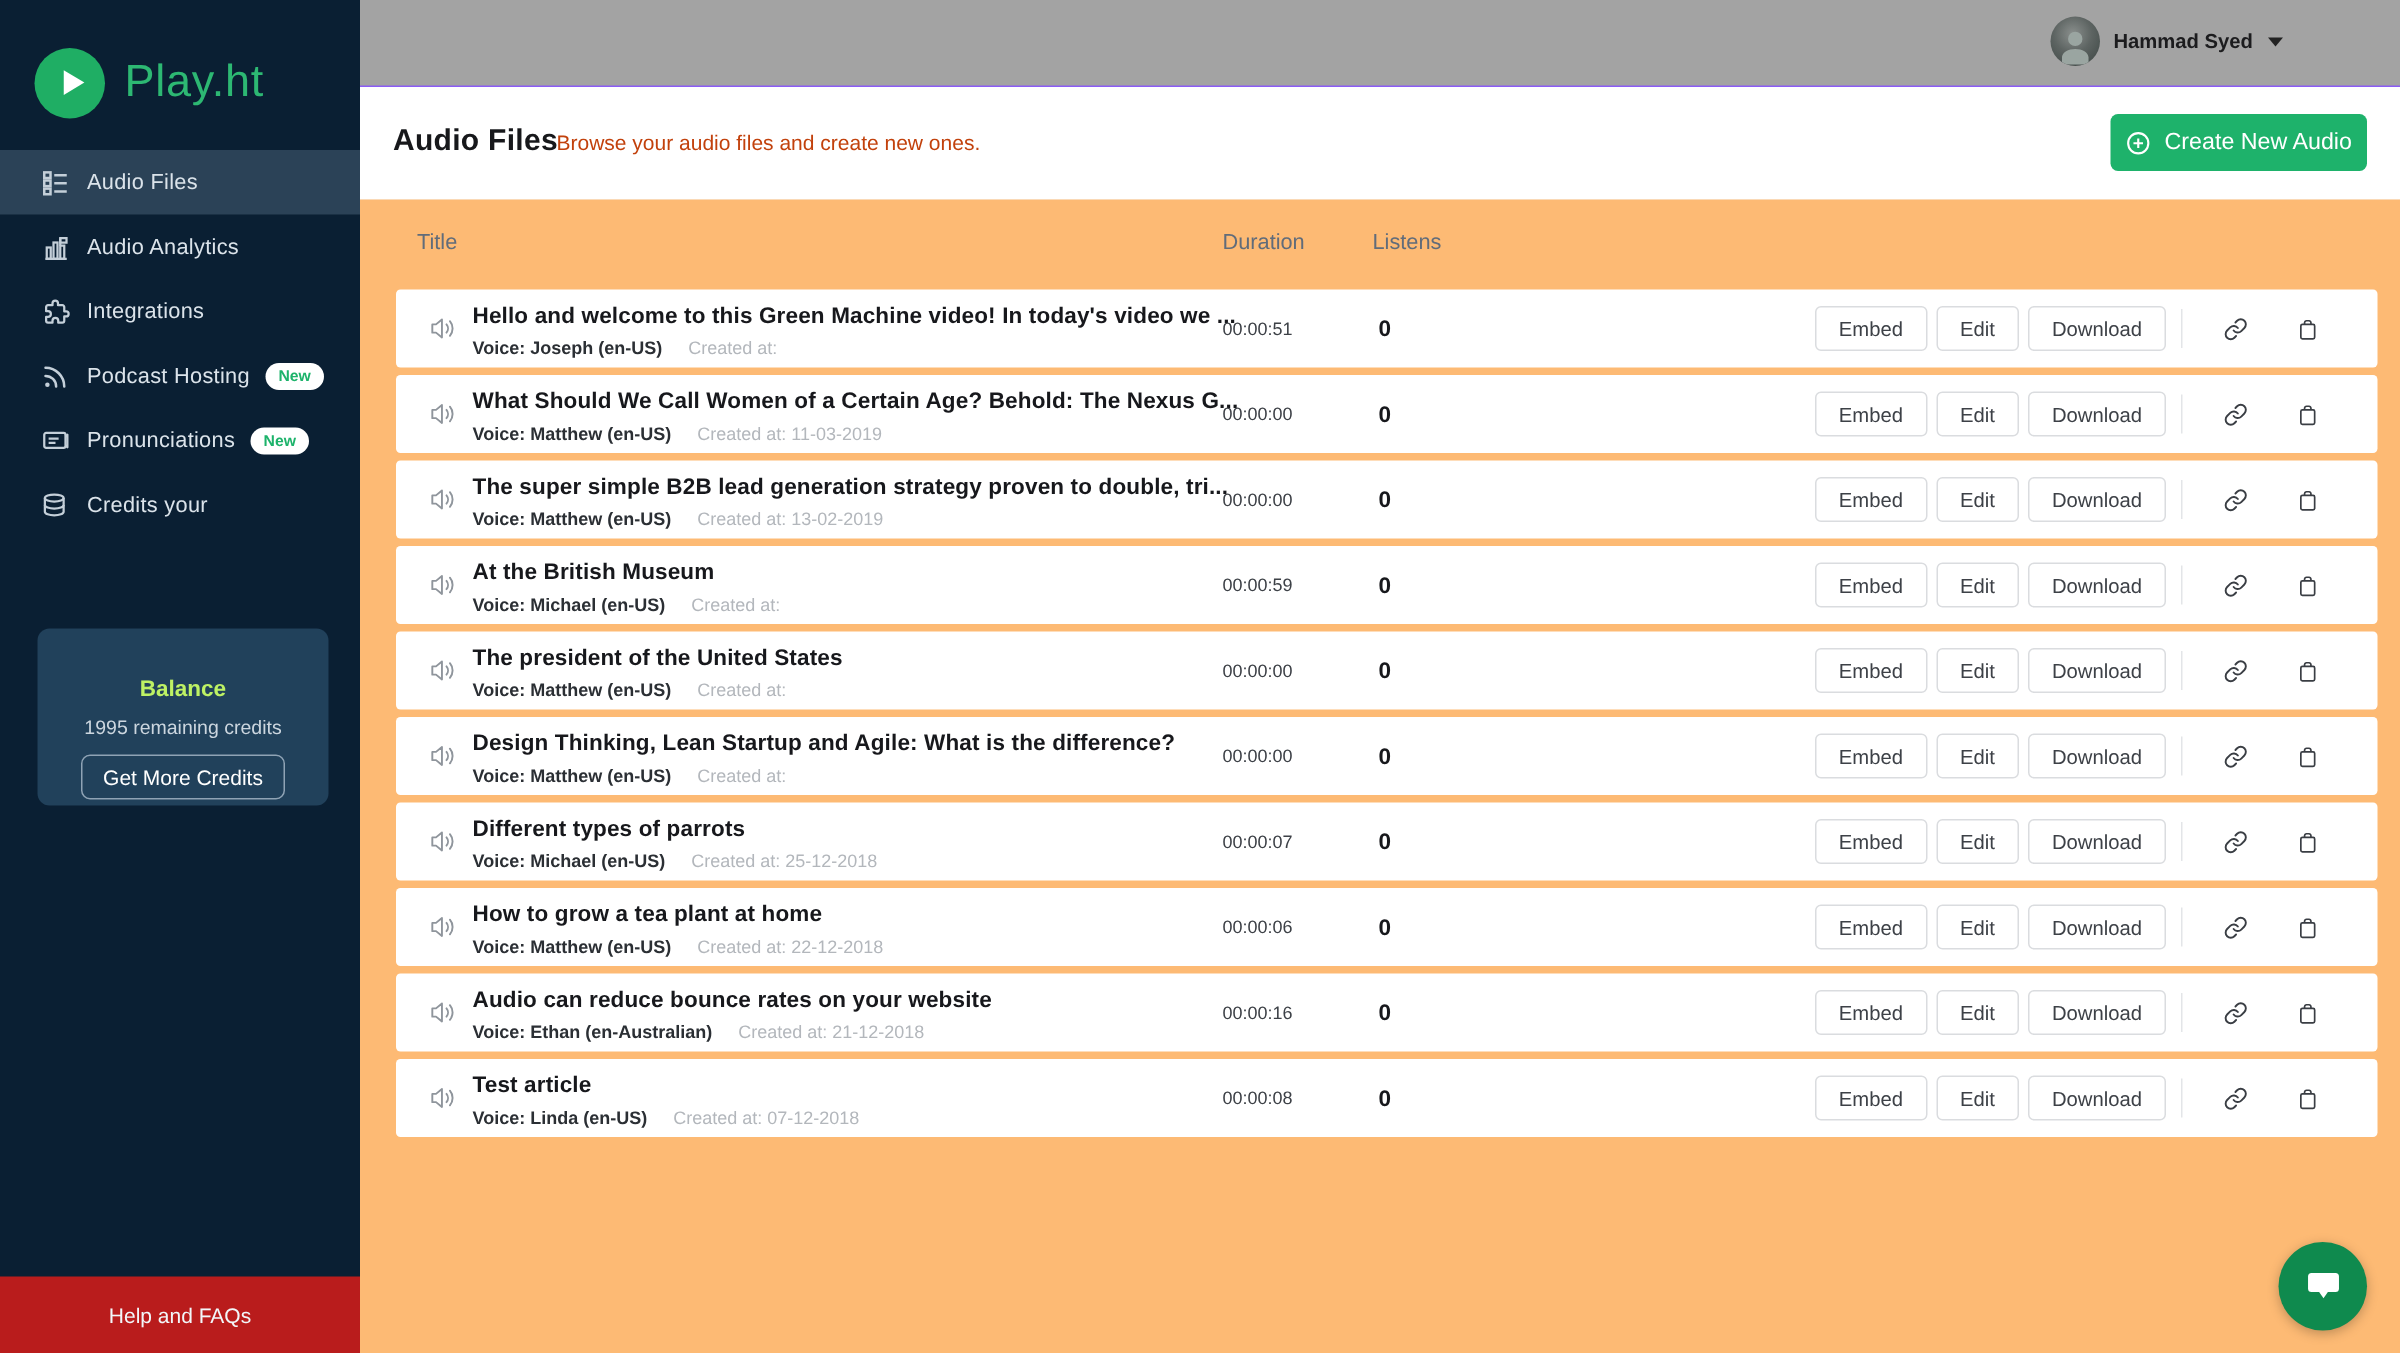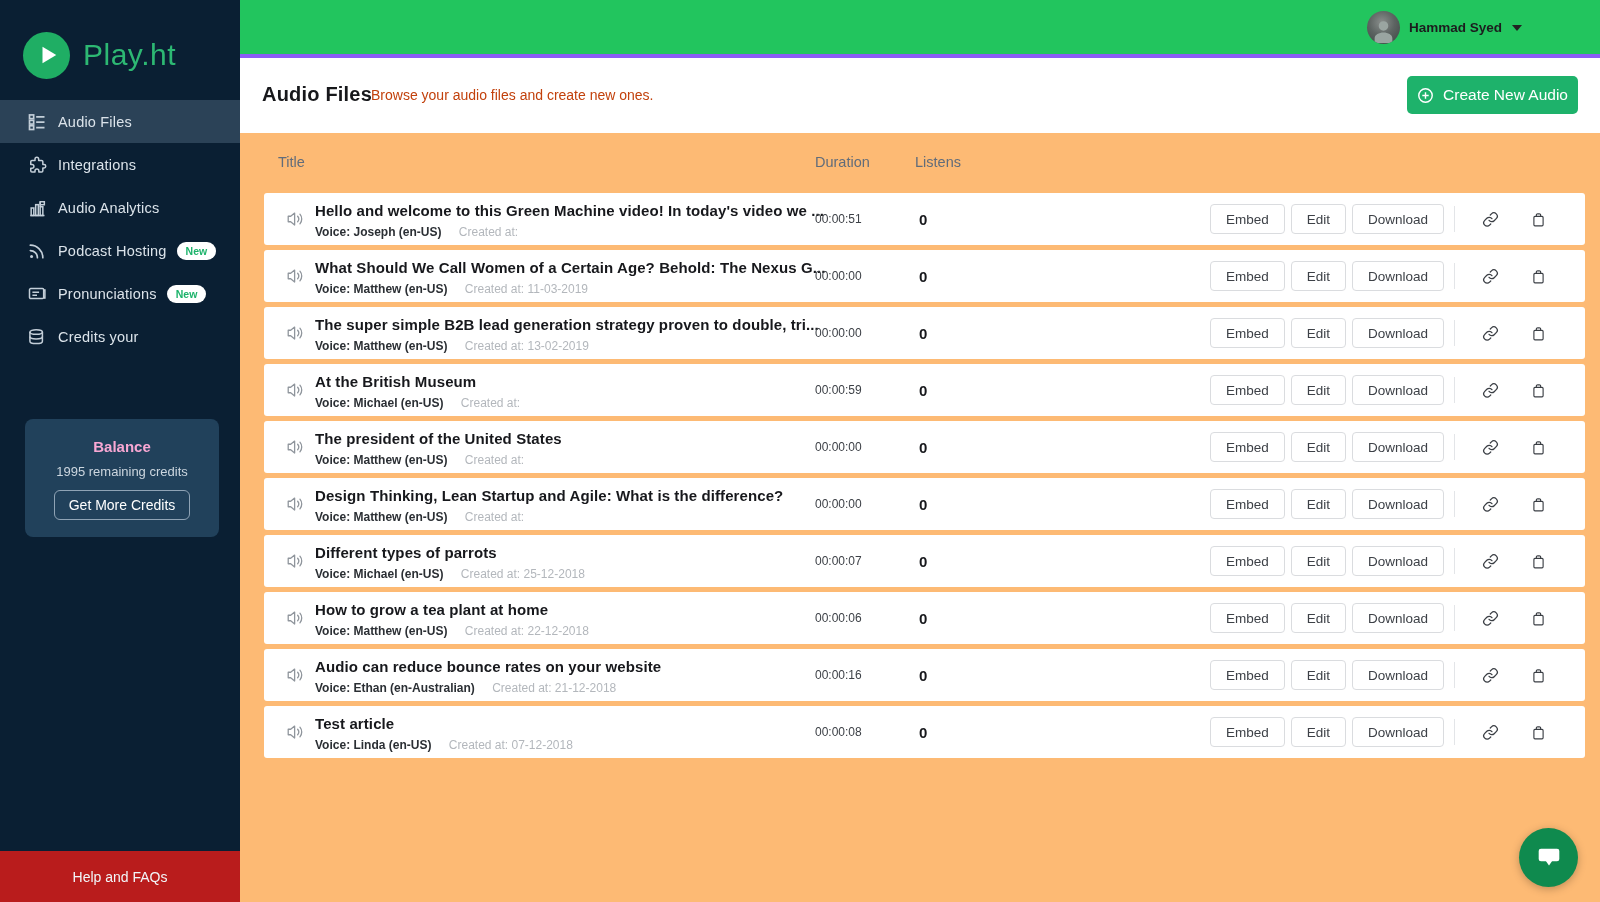--- a/index.html
+++ b/index.html
@@ -13,28 +13,28 @@
   .logo-text { font-size:30px; color:#2db873; font-weight:500; letter-spacing:0.5px; }
   .side-nav { margin-top:10px; }
   .side-item { display:flex; align-items:center; height:43px; padding-left:27px; cursor:pointer; color:#dbe3ea; }
   .side-item.active { background:#2b4257; }
   .side-icon { width:20px; height:20px; margin-right:11px; flex:none; color:#c4cfd9; }
   .side-icon svg { width:20px; height:20px; display:block; }
   .side-label { font-size:14.5px; font-weight:500; letter-spacing:0.2px; }
   .badge { margin-left:10px; background:#ffffff; color:#1db36b; font-size:10.5px; font-weight:bold; padding:3px 9px; border-radius:10px; }
 
   .balance-card { position:absolute; left:25px; top:419px; width:194px; height:118px; background:#21415b; border-radius:8px; text-align:center; color:#fff; }
-  .balance-title { font-size:15px; font-weight:bold; margin-top:19px; color:#f9a8d4; }
+  .balance-title { font-size:15px; font-weight:bold; margin-top:32px; color:#bef264; }
   .balance-credits { font-size:13px; color:#ccd6df; margin-top:9px; }
   .balance-btn { margin-top:11px; display:inline-block; background:transparent; border:1px solid #8fa3b5; color:#ffffff; font-size:14px; padding:6px 14px; border-radius:6px; cursor:pointer; font-family:"Liberation Sans",sans-serif; }
 
   .side-footer { position:absolute; left:0; bottom:0; width:240px; height:51px; background:#b91c1c; display:flex; align-items:center; justify-content:center; color:#f2f6f9; font-size:14px; font-weight:500; cursor:pointer; }
 
   
-  .topbar { position:absolute; left:240px; top:0; width:1360px; height:58px; background:#22c55e; border-bottom:4px solid #8b5cf6; }
+  .topbar { position:absolute; left:240px; top:0; width:1360px; height:58px; background:#a3a3a3; border-bottom:1px solid #8b5cf6; }
   .user-menu { position:absolute; right:78px; top:11px; display:flex; align-items:center; gap:9px; cursor:pointer; }
   .avatar { width:33px; height:33px; border-radius:50%; background:radial-gradient(circle at 45% 35%, #8a8f8d 0%, #5d6462 45%, #3a4341 100%); overflow:hidden; position:relative; flex:none; }
   .avatar svg { position:absolute; left:4px; top:6px; width:25px; height:27px; }
   .user-name { font-size:13.5px; font-weight:bold; color:#1c1c1e; }
   .caret { width:0; height:0; border-left:5px solid transparent; border-right:5px solid transparent; border-top:6px solid #222; margin-left:1px; }
 
   
   .page-header { position:absolute; left:240px; top:58px; width:1360px; height:75px; background:#ffffff; }
   .page-title { position:absolute; left:22px; top:25px; font-size:20px; font-weight:bold; color:#17181b; letter-spacing:0.2px; }
   .page-subtitle { position:absolute; left:131px; top:29px; font-size:14px; color:#c2410c; }
@@ -91,38 +91,38 @@
             <rect x="3" y="3.5" width="5" height="4.5"></rect>
             <rect x="3" y="10" width="5" height="4.5"></rect>
             <rect x="3" y="16.5" width="5" height="4.5"></rect>
             <path d="M11 5.8h10M11 12.2h10M11 18.7h10"></path>
           </svg>
         </span>
         <span class="side-label">Audio Files</span>
       </div>
       <div class="side-item">
         <span class="side-icon">
-          <svg viewBox="0 0 24 24" fill="none" stroke="currentColor" stroke-width="1.8" stroke-linejoin="round">
-            <path d="M20.5 11.5H19V8a1.5 1.5 0 0 0-1.5-1.5H14V5a2.2 2.2 0 0 0-4.4 0v1.5H6A1.5 1.5 0 0 0 4.5 8v3.3H6a2.3 2.3 0 0 1 0 4.6H4.5V19A1.5 1.5 0 0 0 6 20.5h3.6V19a2.3 2.3 0 0 1 4.6 0v1.5H17.5A1.5 1.5 0 0 0 19 19v-3.5h1.5a2 2 0 0 0 0-4z"></path>
-          </svg>
-        </span>
-        <span class="side-label">Integrations</span>
-      </div>
-      <div class="side-item">
-        <span class="side-icon">
           <svg viewBox="0 0 24 24" fill="none" stroke="currentColor" stroke-width="1.8">
             <path d="M4 21h17"></path>
             <rect x="5" y="12" width="3.2" height="9"></rect>
             <rect x="10.4" y="8" width="3.2" height="13"></rect>
             <rect x="15.8" y="10.5" width="3.2" height="10.5"></rect>
             <path d="M15.8 4.5h5v3.5h-5z"></path>
             <path d="M15.8 4.5v6"></path>
           </svg>
         </span>
         <span class="side-label">Audio Analytics</span>
+      </div>
+      <div class="side-item">
+        <span class="side-icon">
+          <svg viewBox="0 0 24 24" fill="none" stroke="currentColor" stroke-width="1.8" stroke-linejoin="round">
+            <path d="M20.5 11.5H19V8a1.5 1.5 0 0 0-1.5-1.5H14V5a2.2 2.2 0 0 0-4.4 0v1.5H6A1.5 1.5 0 0 0 4.5 8v3.3H6a2.3 2.3 0 0 1 0 4.6H4.5V19A1.5 1.5 0 0 0 6 20.5h3.6V19a2.3 2.3 0 0 1 4.6 0v1.5H17.5A1.5 1.5 0 0 0 19 19v-3.5h1.5a2 2 0 0 0 0-4z"></path>
+          </svg>
+        </span>
+        <span class="side-label">Integrations</span>
       </div>
       <div class="side-item">
         <span class="side-icon">
           <svg viewBox="0 0 24 24" fill="none" stroke="currentColor" stroke-width="2" stroke-linecap="round">
             <circle cx="5.5" cy="18.5" r="1.8" fill="currentColor" stroke="none"></circle>
             <path d="M4 11.5a8.5 8.5 0 0 1 8.5 8.5"></path>
             <path d="M4 5a15 15 0 0 1 15 15"></path>
           </svg>
         </span>
         <span class="side-label">Podcast Hosting</span>

